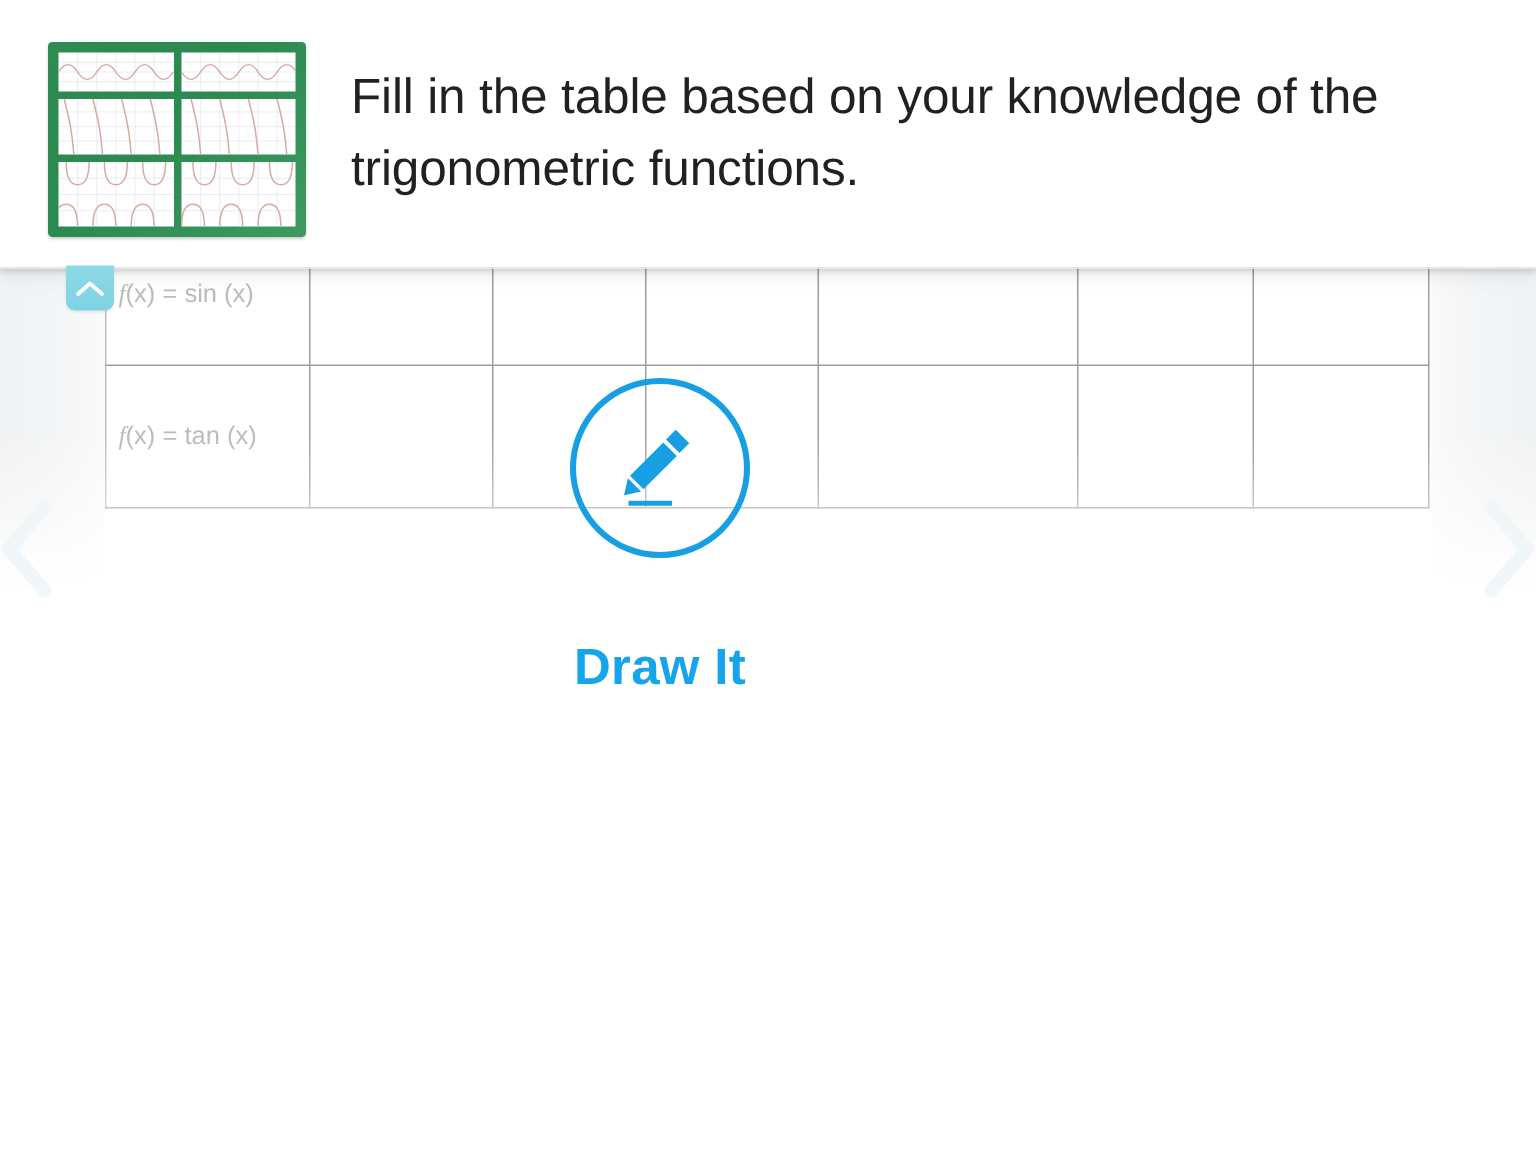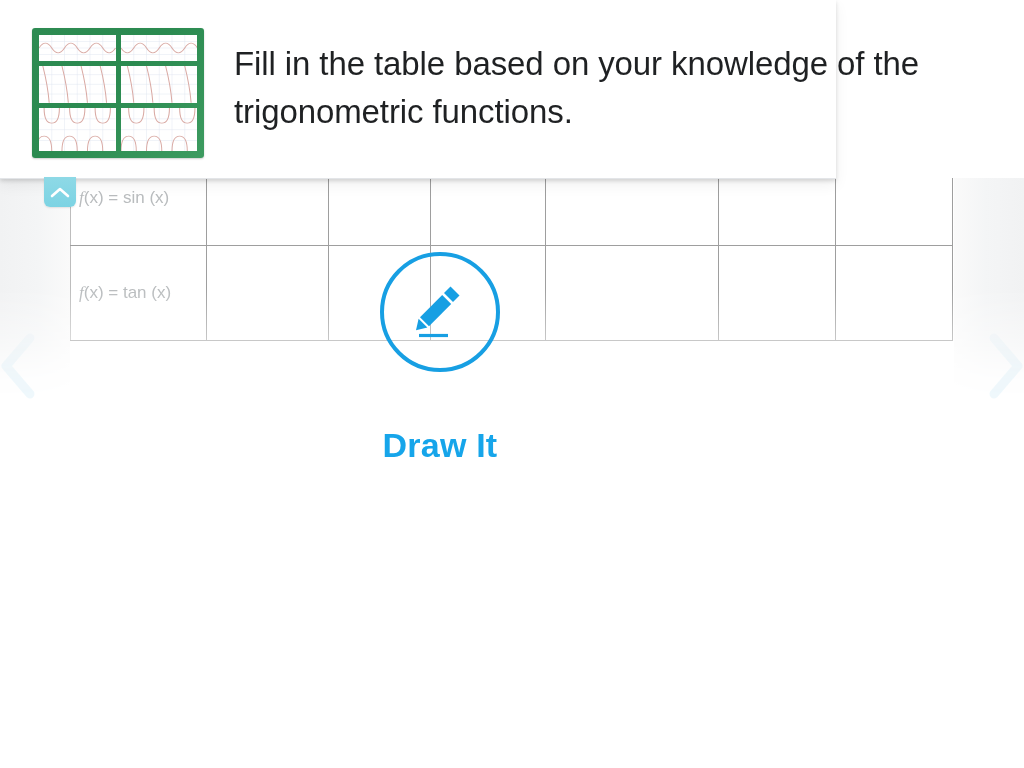--- a/index.html
+++ b/index.html
@@ -80,34 +80,34 @@
     border-bottom: 1px solid #9e9e9e;
     padding: 0 8px;
     font-size: 17px;
     color: #b9bcbe;
     font-family: "Liberation Sans", sans-serif;
     vertical-align: middle;
     background: #ffffff;
   }
   .trig-table tr td:first-child { border-left: 1px solid #bdbdbd; }
   .trig-table td:last-child { border-right: 1px solid #9e9e9e; }
-  .trig-table tr:first-child td { border-top: 5px solid #0c4a6e; }
+  .trig-table tr:first-child td { border-top: 3px solid #0c4a6e; }
 
   .trig-table .fx { white-space: nowrap; }
   .trig-table .fx .ital {
     font-style: italic;
     font-family: "Liberation Serif", serif;
   }
 
   
   .header-card {
     position: absolute;
     left: 0;
     top: 0;
-    width: 836px;
+    width: 1024px;
     height: 178px;
     background: #ffffff;
     box-shadow: 0 2px 4px rgba(0,0,0,0.14), 0 6px 14px rgba(0,0,0,0.06);
     border-bottom: 1px solid #e3e5e8;
     z-index: 40;
   }
 
   .thumb {
     position: absolute;
     left: 32px;

